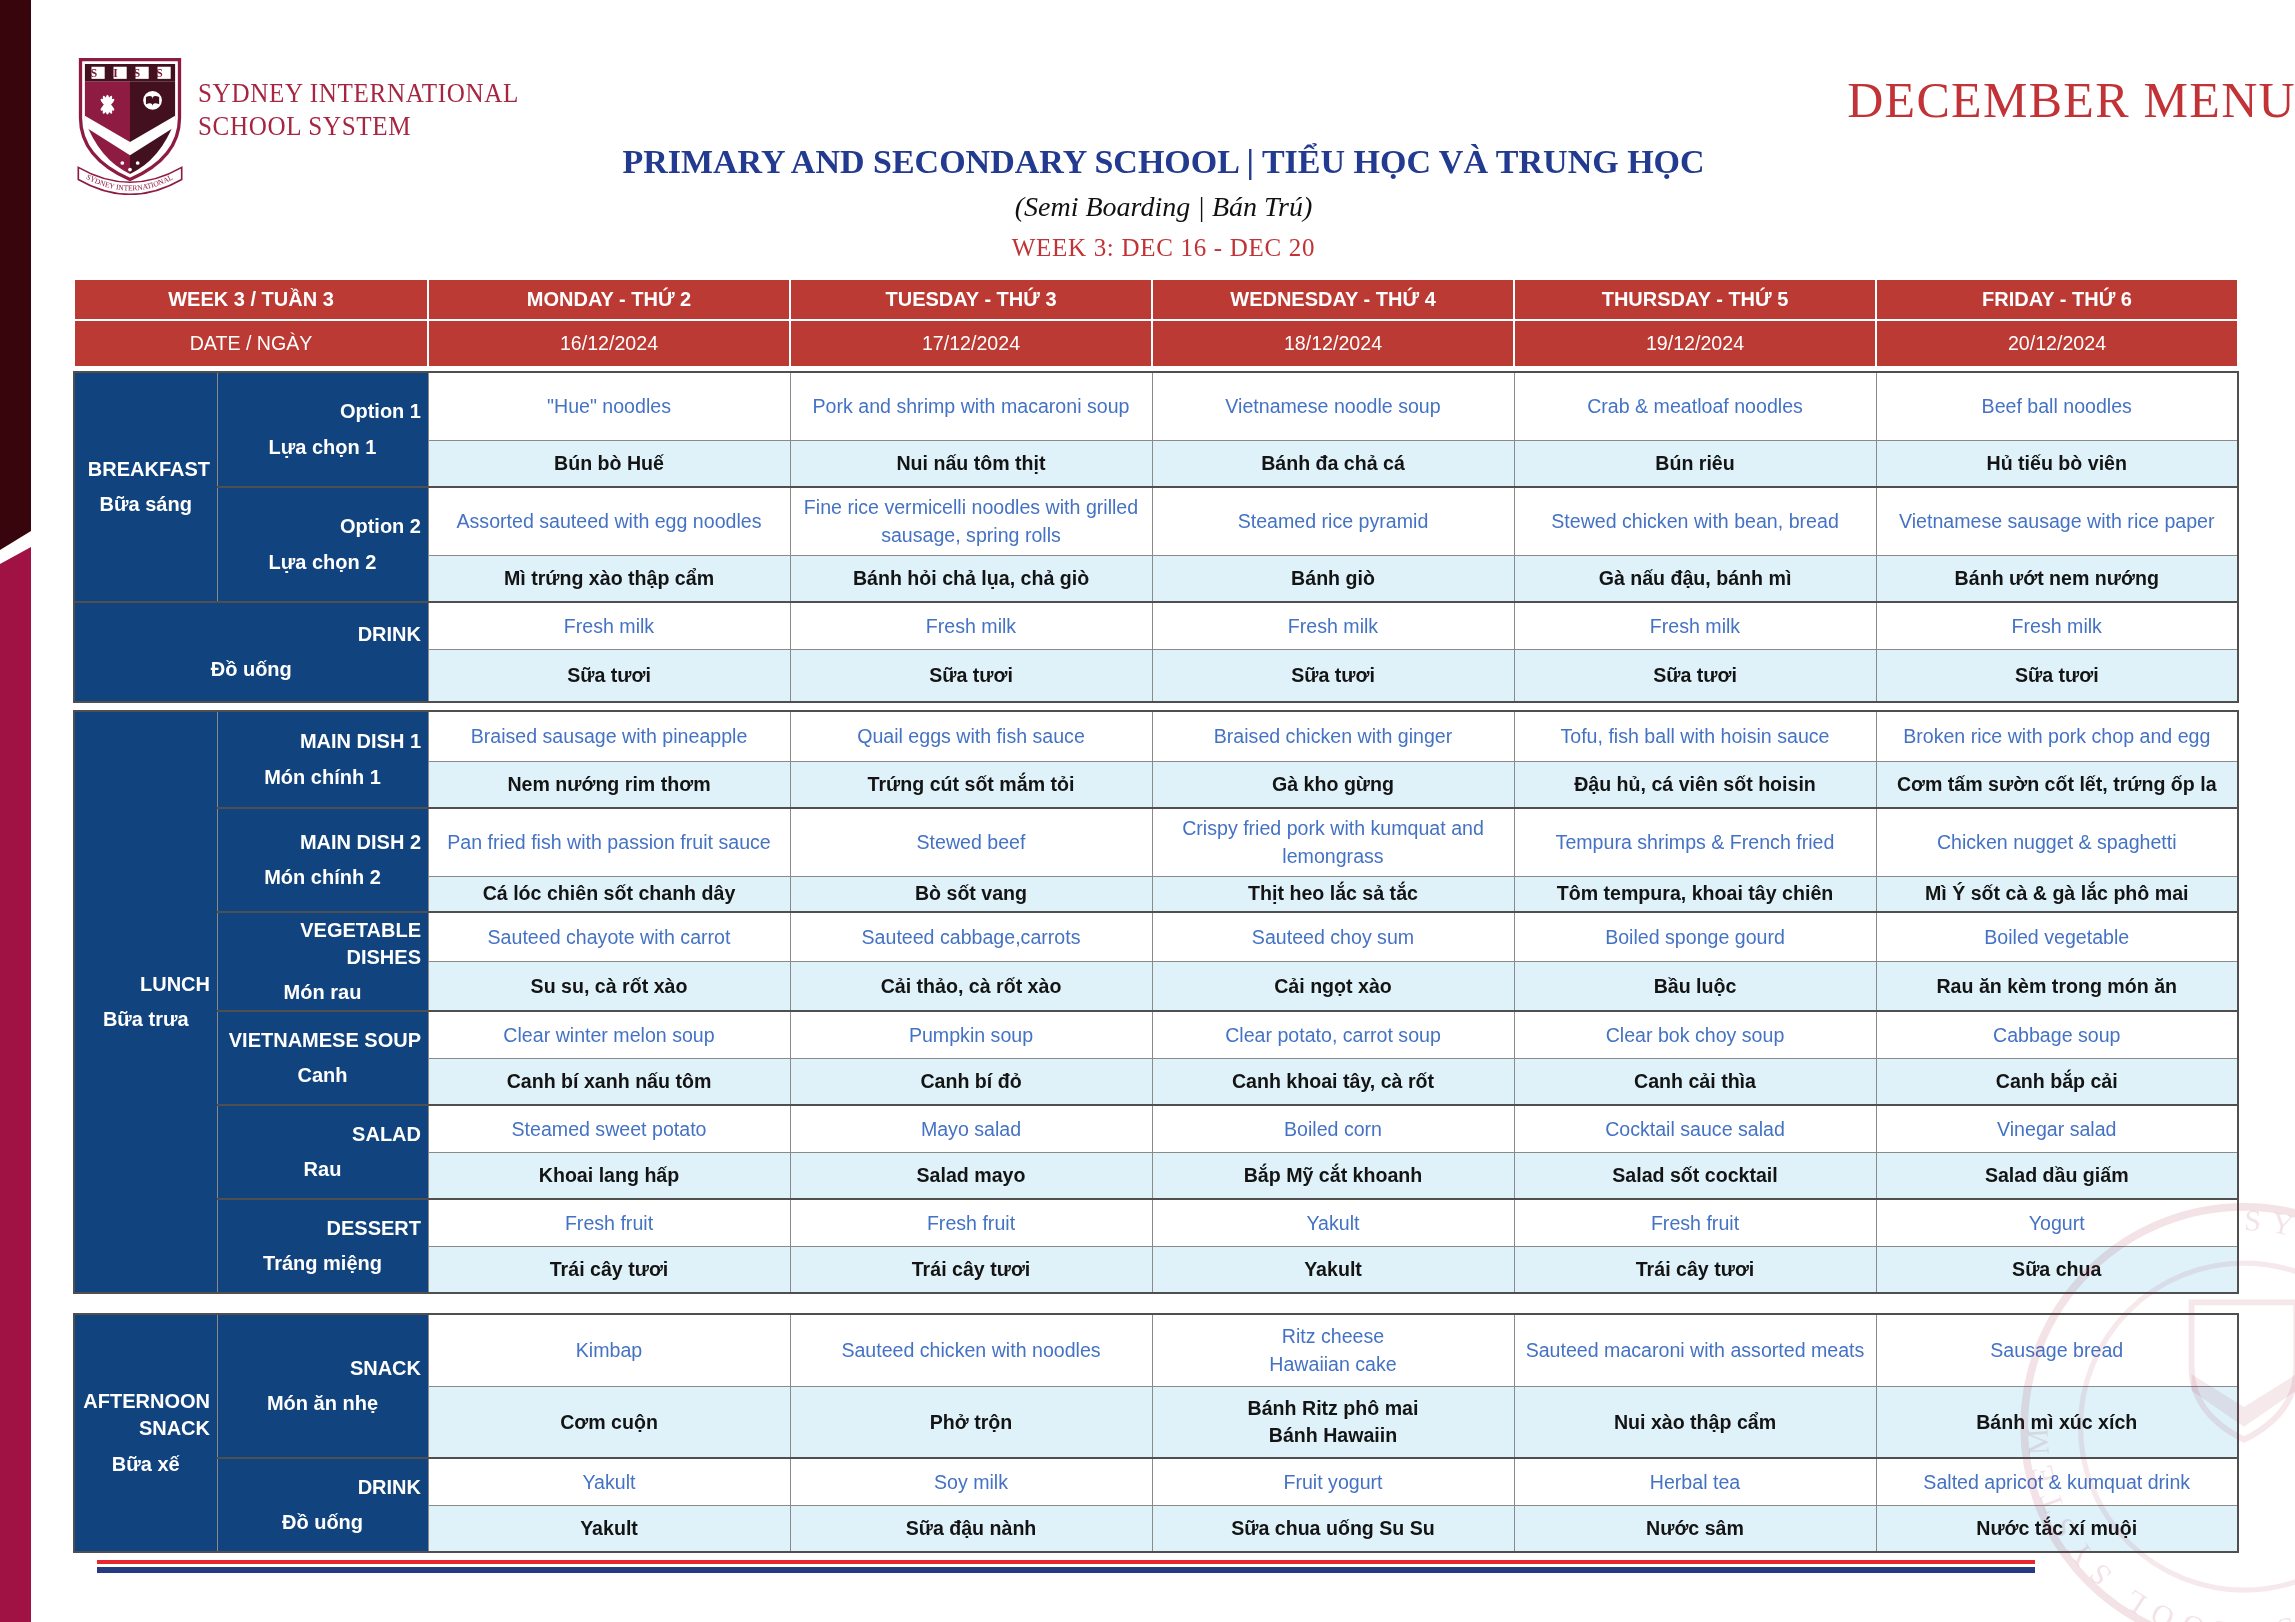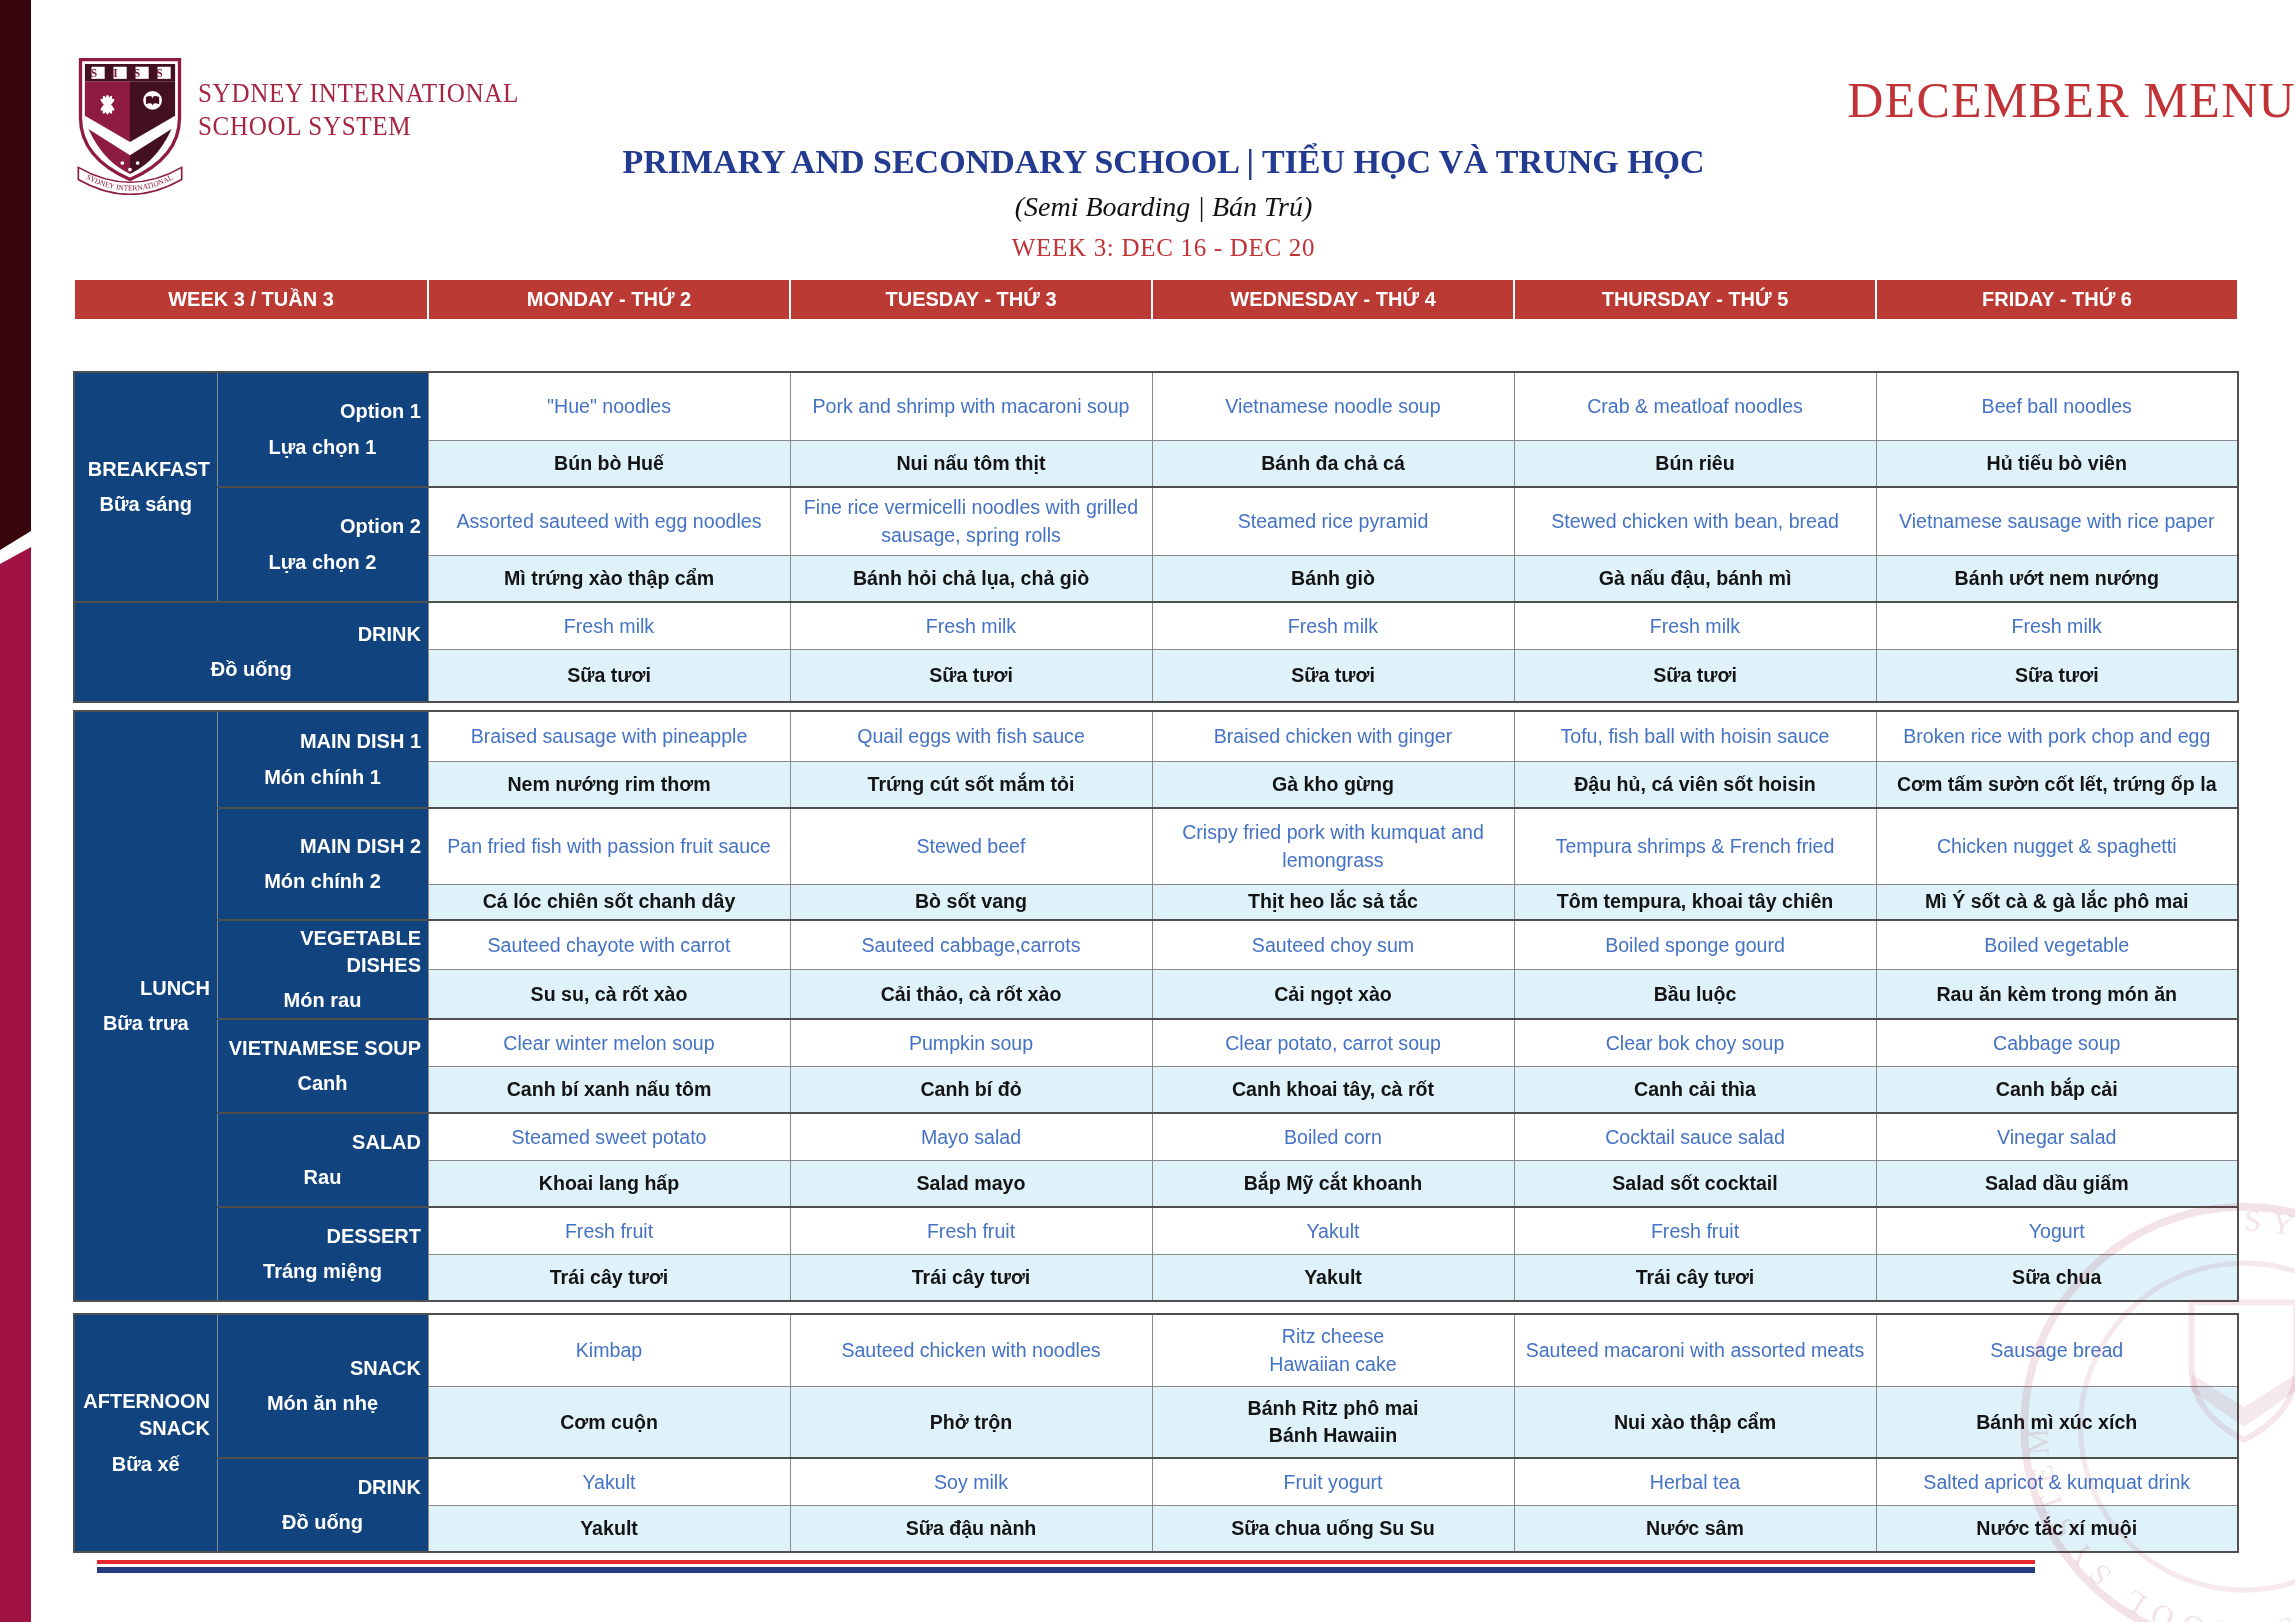--- a/index.html
+++ b/index.html
@@ -119,20 +119,28 @@
     </colgroup>
   <tbody>
       <tr style="height:41px">
     <th colspan="2" class="dayhead">WEEK 3 / TUẦN 3</th>
     <th class="dayhead">MONDAY - THỨ 2</th>
     <th class="dayhead">TUESDAY - THỨ 3</th>
     <th class="dayhead">WEDNESDAY - THỨ 4</th>
     <th class="dayhead">THURSDAY - THỨ 5</th>
     <th class="dayhead">FRIDAY - THỨ 6</th>
   </tr>
+  <tr style="height:47px">
+    <th colspan="2" class="datecell">DATE / NGÀY</th>
+    <th class="datecell">16/12/2024</th>
+    <th class="datecell">17/12/2024</th>
+    <th class="datecell">18/12/2024</th>
+    <th class="datecell">19/12/2024</th>
+    <th class="datecell">20/12/2024</th>
+  </tr>
 </tbody>
   </table>
 
 <table class="grid body-grid" style="top:371px">
   <colgroup>
       <col style="width:143px">
       <col style="width:211px">
       <col style="width:362px">
       <col style="width:362px">
       <col style="width:362px">
@@ -227,21 +235,21 @@
     <td class="en">Tofu, fish ball with hoisin sauce</td>
     <td class="en">Broken rice with pork chop and egg</td>
   </tr>
   <tr style="height:47px">
     <td class="vi">Nem nướng rim thơm</td>
     <td class="vi">Trứng cút sốt mắm tỏi</td>
     <td class="vi">Gà kho gừng</td>
     <td class="vi">Đậu hủ, cá viên sốt hoisin</td>
     <td class="vi">Cơm tấm sườn cốt lết, trứng ốp la</td>
   </tr>
-  <tr style="height:76px" class="sect">
+  <tr style="height:68px" class="sect">
     <td rowspan="2" class="panel">
       <div class="p-en">MAIN DISH 2</div>
       <div class="p-vi">Món chính 2</div>
     </td>
     <td class="en">Pan fried fish with passion fruit sauce</td>
     <td class="en">Stewed beef</td>
     <td class="en">Crispy fried pork with kumquat and lemongrass</td>
     <td class="en">Tempura shrimps &amp; French fried</td>
     <td class="en">Chicken nugget &amp; spaghetti</td>
   </tr>

